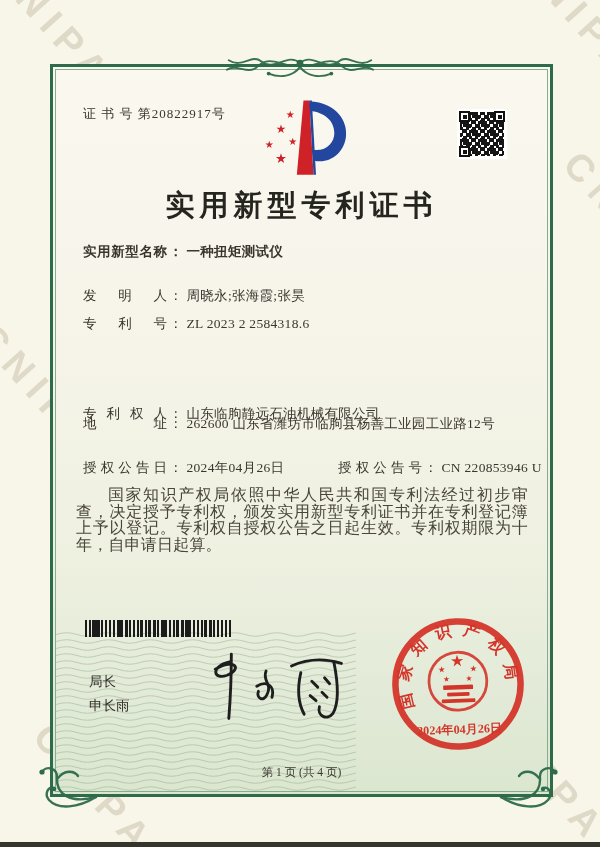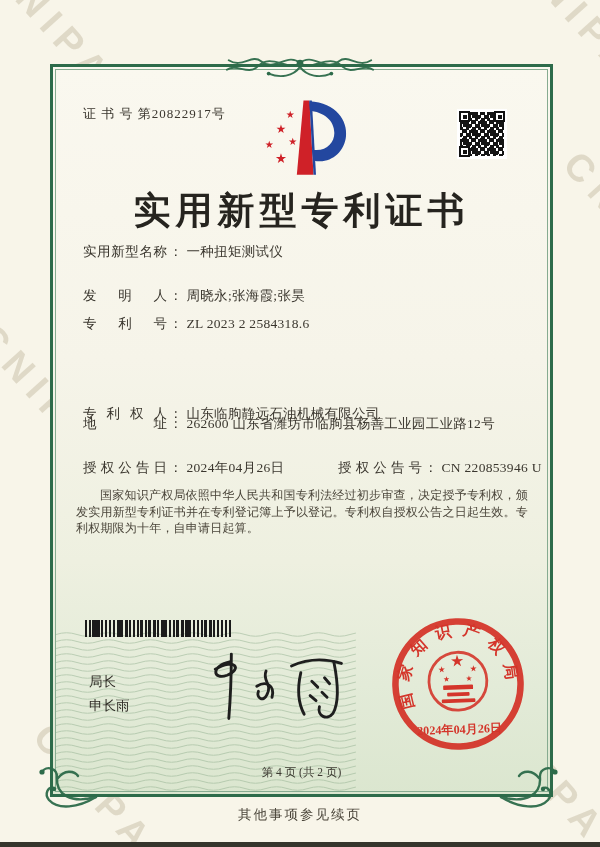--- a/index.html
+++ b/index.html
@@ -34,30 +34,30 @@
     background-image:
       conic-gradient(#151515 25%,transparent 0 50%,#151515 0 75%,transparent 0),
       conic-gradient(#151515 25%,transparent 0 50%,#151515 0 75%,transparent 0);
     background-size:6px 6px,9px 9px; background-position:0 0,2px 3px;
   }
   .finder{position:absolute; width:11px; height:11px; background:#fff; border:2.5px solid #111; box-sizing:border-box;}
   .finder::after{content:""; position:absolute; left:2px; top:2px; width:4px; height:4px; background:#111;}
   .f-tl{left:-1px; top:-1px;} .f-tr{right:-1px; top:-1px;} .f-bl{left:-1px; bottom:-1px;}
   .title{
     position:absolute; left:0; top:119px; width:100%; text-align:center;
-    font-size:37px; font-weight:bold; letter-spacing:5px; color:#26241f;
+    font-size:29px; font-weight:bold; letter-spacing:5px; color:#26241f;
   }
   .fieldrow{position:absolute; left:30px; font-size:13.5px; color:#3a362e; white-space:nowrap;}
   .flabel{display:inline-block; width:84px; text-align:justify; text-align-last:justify; vertical-align:top;}
   .fcolon{display:inline-block; margin:0 4px 0 2px;}
   .fvalue{letter-spacing:.3px;}
   .grant-right{position:absolute; left:255px; top:0; white-space:nowrap;}
   .bodytext{
     position:absolute; left:23px; top:420px; width:452px;
-    font-size:12px; line-height:16.6px; color:#4a453a; letter-spacing:.2px;
+    font-size:16px; line-height:16.6px; color:#4a453a; letter-spacing:.2px;
     text-align:justify;
   }
   .bodytext p{margin:0; text-indent:2em;}
   .barcode{
     position:absolute; left:32px; top:553px; width:146px; height:17px;
     background-image:
       repeating-linear-gradient(90deg,#1b1b1b 0 2px,transparent 2px 4px),
       repeating-linear-gradient(90deg,#1b1b1b 0 1px,transparent 1px 7px),
       repeating-linear-gradient(90deg,transparent 0 9px,#1b1b1b 9px 12px,transparent 12px 23px);
   }
@@ -151,21 +151,21 @@
     <div class="qr">
       <div class="qr-px">
         <span class="finder f-tl"></span>
         <span class="finder f-tr"></span>
         <span class="finder f-bl"></span>
       </div>
     </div>
 
     <div class="title">实用新型专利证书</div>
 
-    <div class="fieldrow" style="top:176px;">
+    <div class="fieldrow" style="top:176px;font-weight:bold;">
       <span class="flabel">实用新型名称</span><span class="fcolon">：</span><span class="fvalue">一种扭矩测试仪</span>
     </div>
     <div class="fieldrow" style="top:212px;margin-top:8px;">
       <span class="flabel">发明人</span><span class="fcolon">：</span><span class="fvalue">周晓永;张海霞;张昊</span>
     </div>
     <div class="fieldrow" style="top:248px;">
       <span class="flabel">专利号</span><span class="fcolon">：</span><span class="fvalue">ZL 2023 2 2584318.6</span>
     </div>
     <div class="fieldrow" style="top:320px;margin-top:18px;">
       <span class="flabel">专利权人</span><span class="fcolon">：</span><span class="fvalue">山东临朐静远石油机械有限公司</span>
@@ -222,19 +222,18 @@
         <text x="92" y="62" font-size="9" text-anchor="middle" font-family="'DejaVu Sans',sans-serif">★</text>
         <text x="63" y="72" font-size="8" text-anchor="middle" font-family="'DejaVu Sans',sans-serif">★</text>
         <text x="87" y="72" font-size="8" text-anchor="middle" font-family="'DejaVu Sans',sans-serif">★</text>
         <rect x="59" y="76" width="32" height="5" rx="1"></rect>
         <rect x="63" y="84" width="24" height="4" rx="1"></rect>
         <rect x="57" y="91" width="36" height="4" rx="1"></rect>
       </g>
       <text x="75" y="128" font-size="13" font-weight="bold" fill="#d3281e" text-anchor="middle">2024年04月26日</text>
     </svg>
 
-    <div class="pageno">第 4 页 (共 2 页)</div>
+    <div class="pageno">第 1 页 (共 4 页)</div>
   </div>
 
-  <div class="footer-note">其他事项参见续页</div>
 
   <div class="bottom-strip"></div>
 </div>
 
 </body></html>

